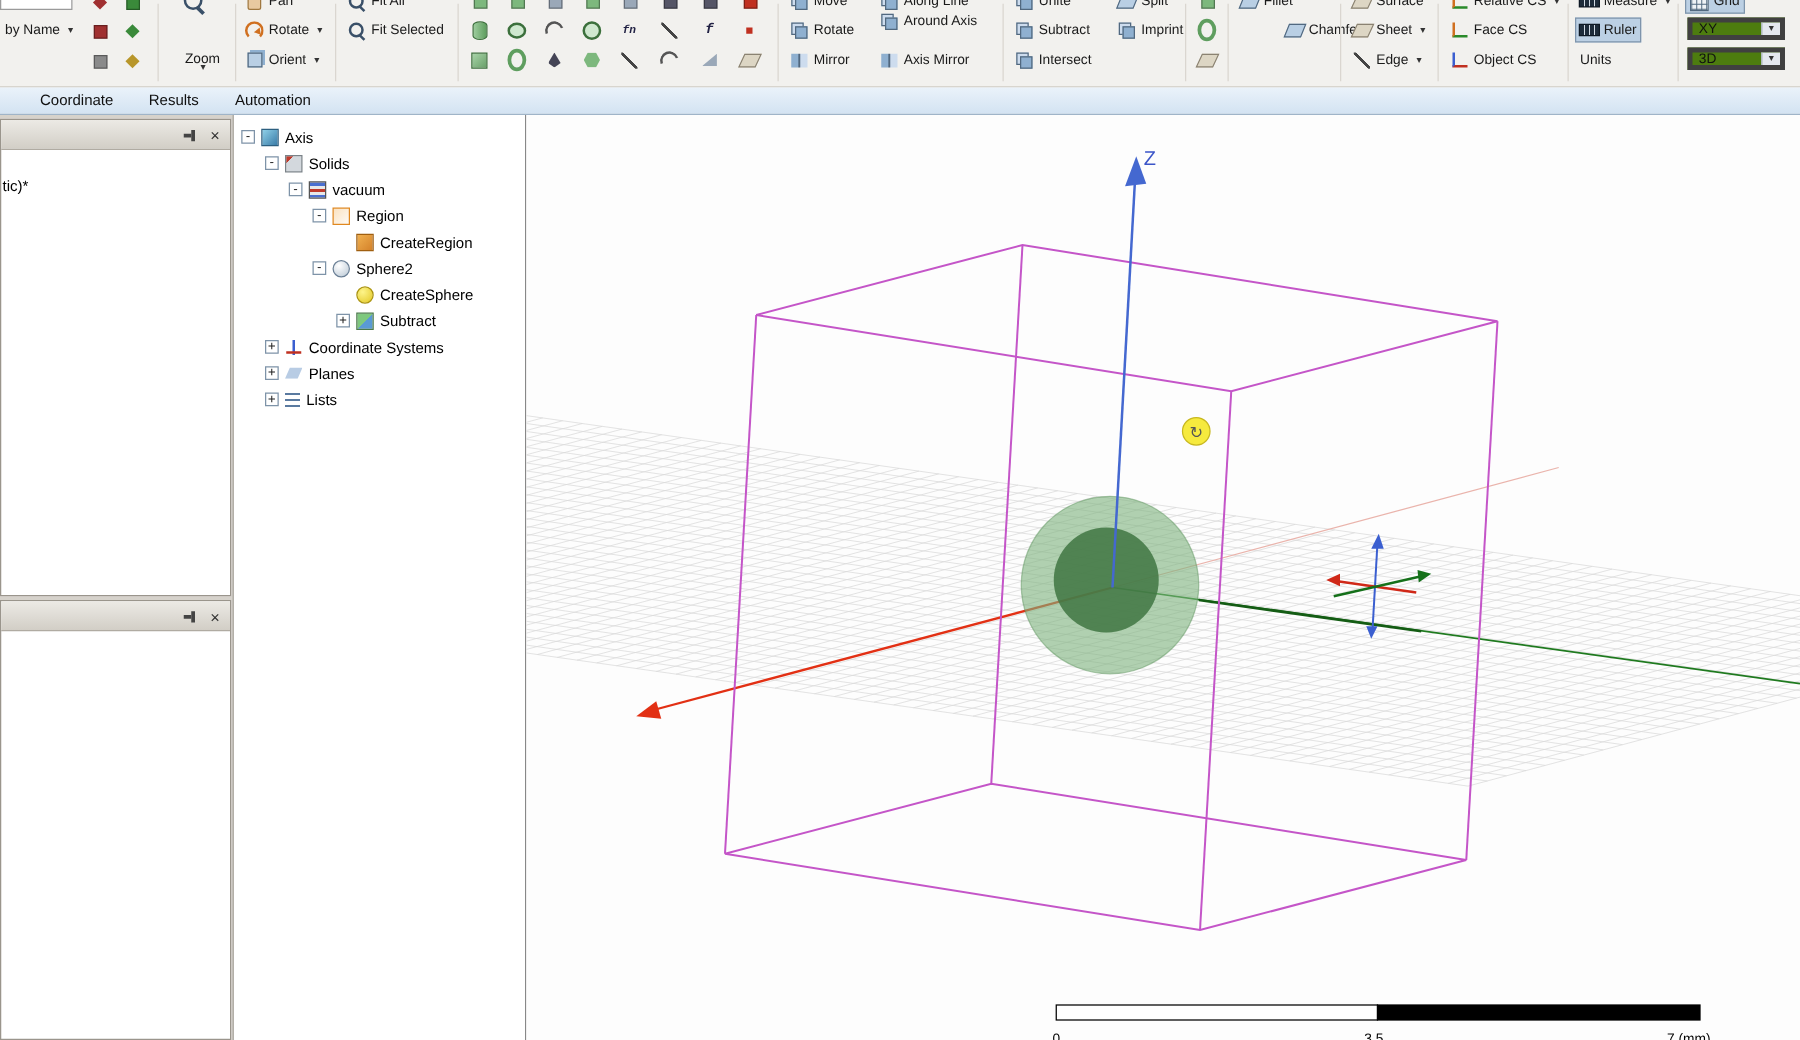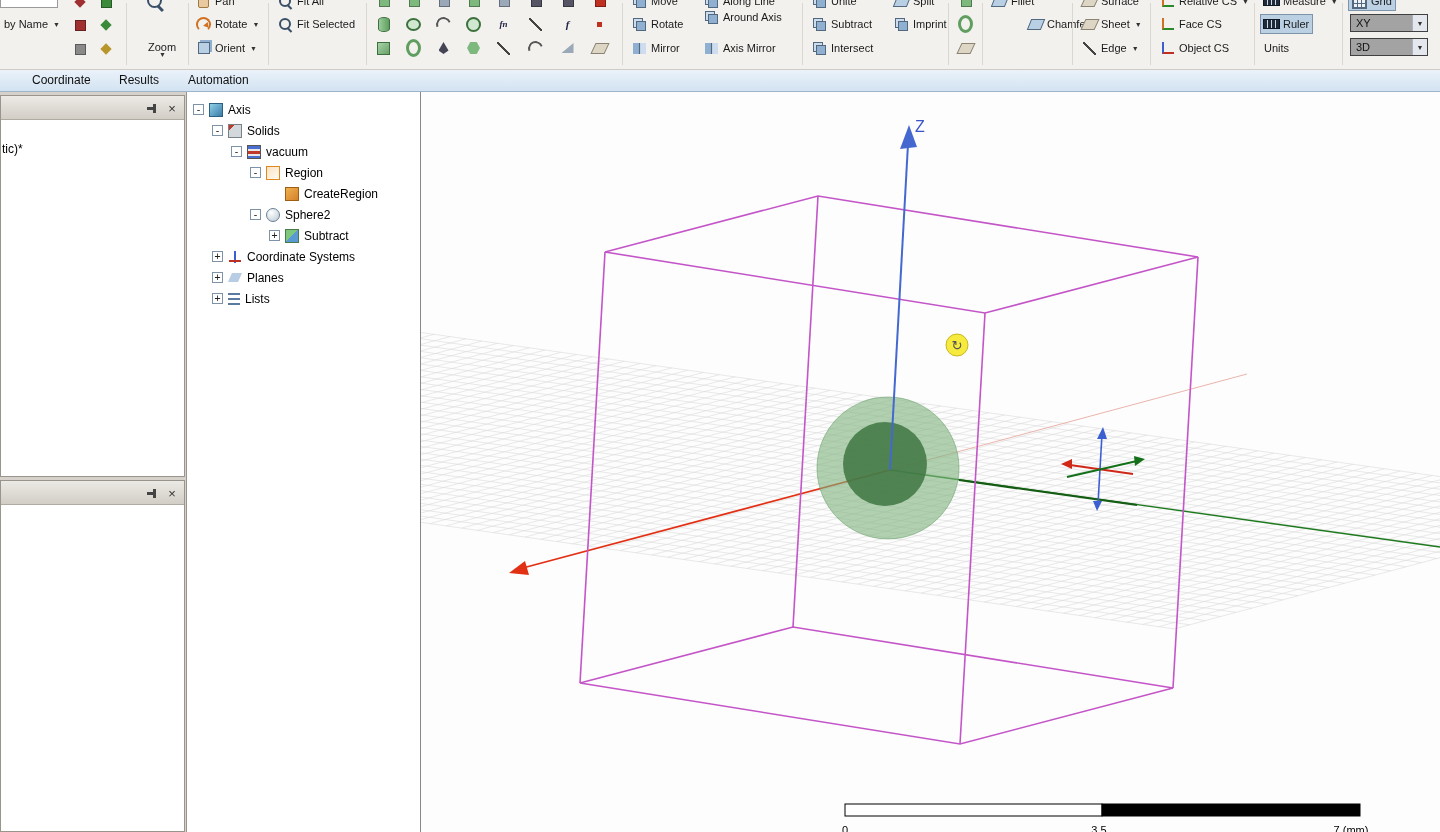--- a/index.html
+++ b/index.html
@@ -11,21 +11,21 @@
     overflow:hidden;border-bottom:1px solid #cfcbc4}
   .rbtn{position:absolute;height:20px;display:flex;align-items:center;gap:4px;font-size:11px;
     color:#1a1a1a;white-space:nowrap;padding:0 3px;border:1px solid transparent;cursor:default}
   .rbtn.active{background:#bcd0e4;border-color:#7e94ab}
   .caret{font-size:7px;color:#333;margin-left:1px}
   .vsep{position:absolute;top:3px;height:62px;width:1px;background:#dad6d0}
   .cut-input{position:absolute;background:#fff;border:1px solid #9a9a9a}
 
   
   .mini{width:15px;height:15px;flex:none;display:inline-flex;align-items:center;justify-content:center;
-    position:relative;font-family:Liberation Serif, serif}
+    position:relative;font-family:Liberation Mono, monospace}
   .m-cyl::before{content:"";width:10px;height:13px;background:linear-gradient(90deg,#9ccc9c,#5f9e5f);
     border:1px solid #3c703c;border-radius:50%/22%}
   .m-ellipse::before{content:"";width:13px;height:9px;border:2px solid #3c703c;border-radius:50%;background:#cfe8cf}
   .m-circle::before{content:"";width:11px;height:11px;border:2px solid #3c703c;border-radius:50%;background:#cfe8cf}
   .m-hex::before{content:"";width:13px;height:12px;background:#7db87d;
     clip-path:polygon(25% 0,75% 0,100% 50%,75% 100%,25% 100%,0 50%)}
   .m-box3::before{content:"";width:11px;height:11px;background:linear-gradient(135deg,#a8d4a8,#6aa06a);border:1px solid #3c703c}
   .m-torus::before{content:"";width:12px;height:12px;border:3px solid #5f9e5f;border-radius:50%}
   .m-spline::before{content:"";width:11px;height:11px;border:2px solid transparent;border-top:2px solid #555;
     border-left:2px solid #555;border-radius:50%;transform:rotate(25deg)}
@@ -59,21 +59,21 @@
   .m-hand::before{content:"";width:9px;height:12px;background:#e8c9a0;border:1px solid #a07840;border-radius:2px}
   .m-diam{width:16px;height:16px}
   .m-diam::before{content:"";width:8px;height:8px;transform:rotate(45deg);background:var(--c,#888)}
   .m-sqc{width:16px;height:16px}
   .m-sqc::before{content:"";width:9px;height:9px;background:var(--c,#888);border:1px solid rgba(0,0,0,.35)}
   .zoom-mag{position:absolute;width:18px;height:18px}
   .zoom-mag::before{content:"";position:absolute;left:1px;top:1px;width:11px;height:11px;border:2.5px solid #3a5068;border-radius:50%}
   .zoom-mag::after{content:"";position:absolute;left:13px;top:13px;width:7px;height:3px;background:#3a5068;
     transform:rotate(45deg);transform-origin:0 0}
 
-  .combo{position:absolute;width:78px;height:18px;background:#a3a3a3;border:1px solid #404040;font-size:11px;
+  .combo{position:absolute;width:78px;height:18px;background:#4d7c0f;border:4px solid #404040;font-size:11px;
     display:flex;align-items:center;padding-left:5px;color:#111}
   .combo .cbtn{margin-left:auto;width:15px;height:100%;background:#e4e8ee;border-left:1px solid #aab4be;
     display:flex;align-items:center;justify-content:center;font-size:7px;color:#333}
 
   
   #tabbar{position:absolute;top:70px;left:0;width:1440px;height:22px;
     background:linear-gradient(#eaf2fa,#d3e3f2);border-bottom:1px solid #9fb4c8}
   .tab{position:absolute;top:3px;font-size:12px;color:#101010;cursor:default}
 
   
@@ -457,20 +457,25 @@
         </div>
         <div class="trow" style="padding-left: 82px;">
           <span class="exp-spacer"></span>
           <span class="tico ico-create-region"></span>
           <span>CreateRegion</span>
         </div>
         <div class="trow" style="padding-left: 63px;">
           <span class="expander">-</span>
           <span class="tico ico-sphere"></span>
           <span>Sphere2</span>
+        </div>
+        <div class="trow" style="padding-left: 82px;">
+          <span class="exp-spacer"></span>
+          <span class="tico ico-create-sphere"></span>
+          <span>CreateSphere</span>
         </div>
         <div class="trow" style="padding-left: 82px;">
           <span class="expander">+</span>
           <span class="tico ico-subtract"></span>
           <span>Subtract</span>
         </div>
         <div class="trow" style="padding-left: 25px;">
           <span class="expander">+</span>
           <span class="tico ico-coordinate-systems"></span>
           <span>Coordinate Systems</span>

